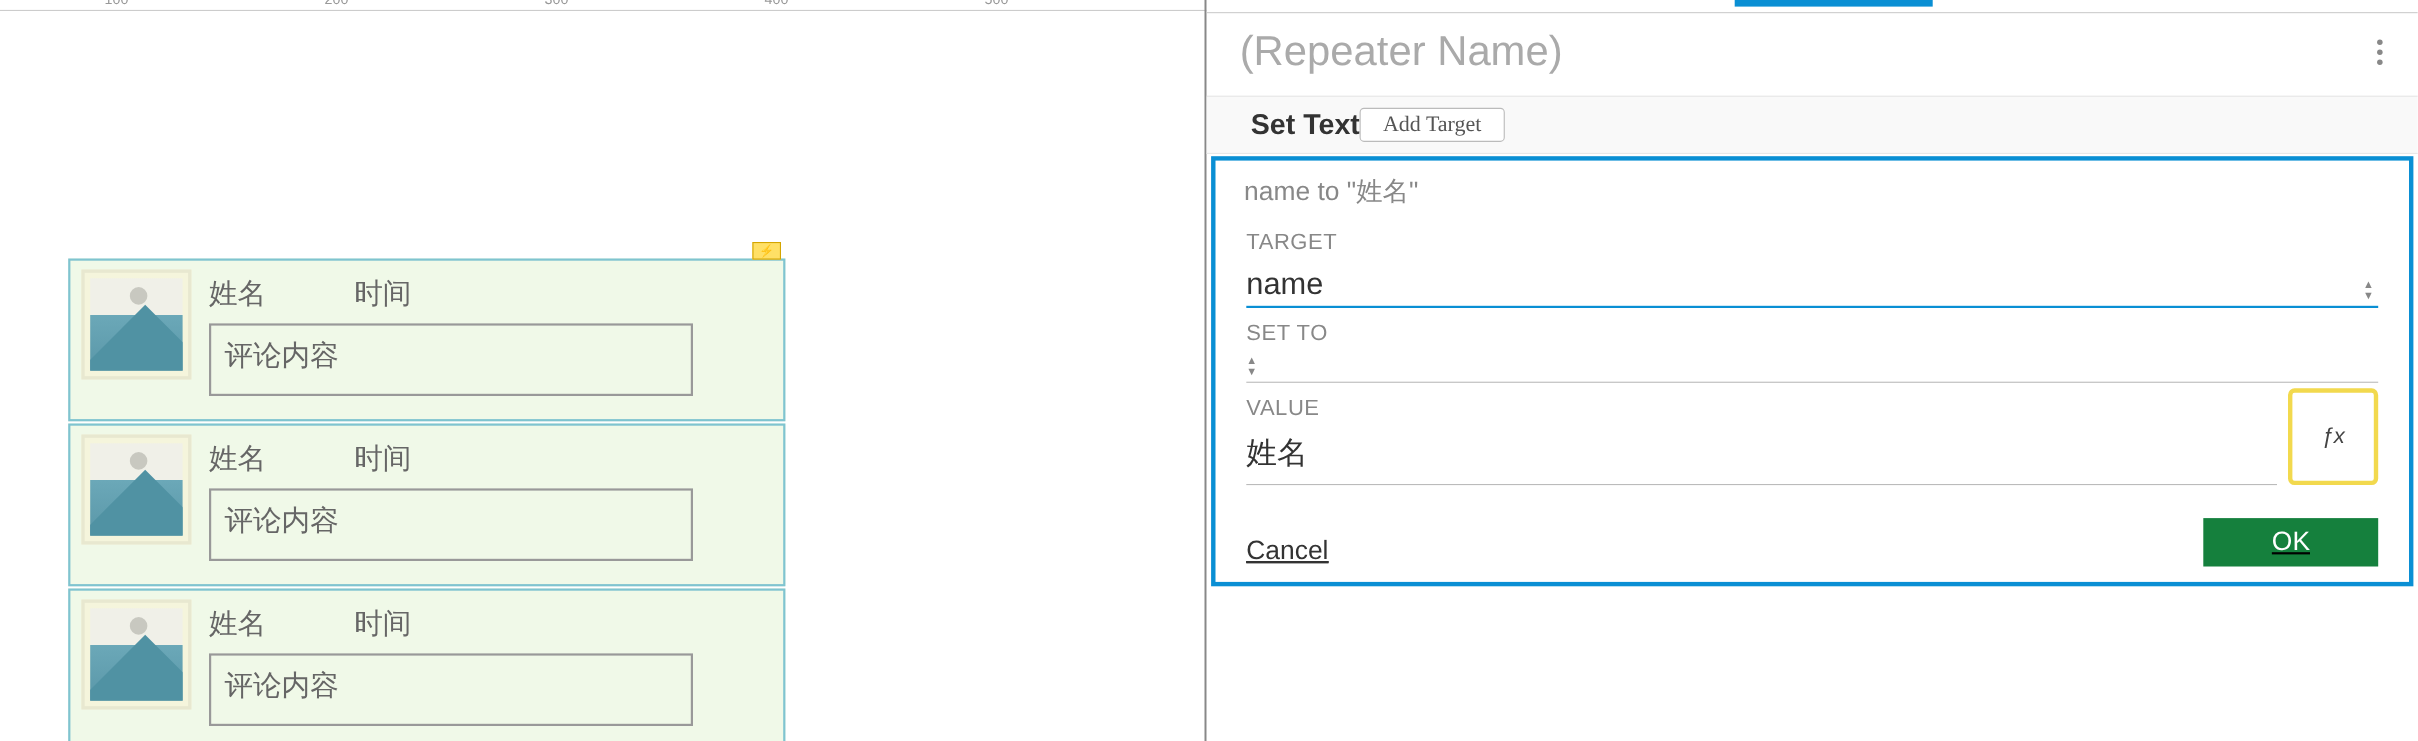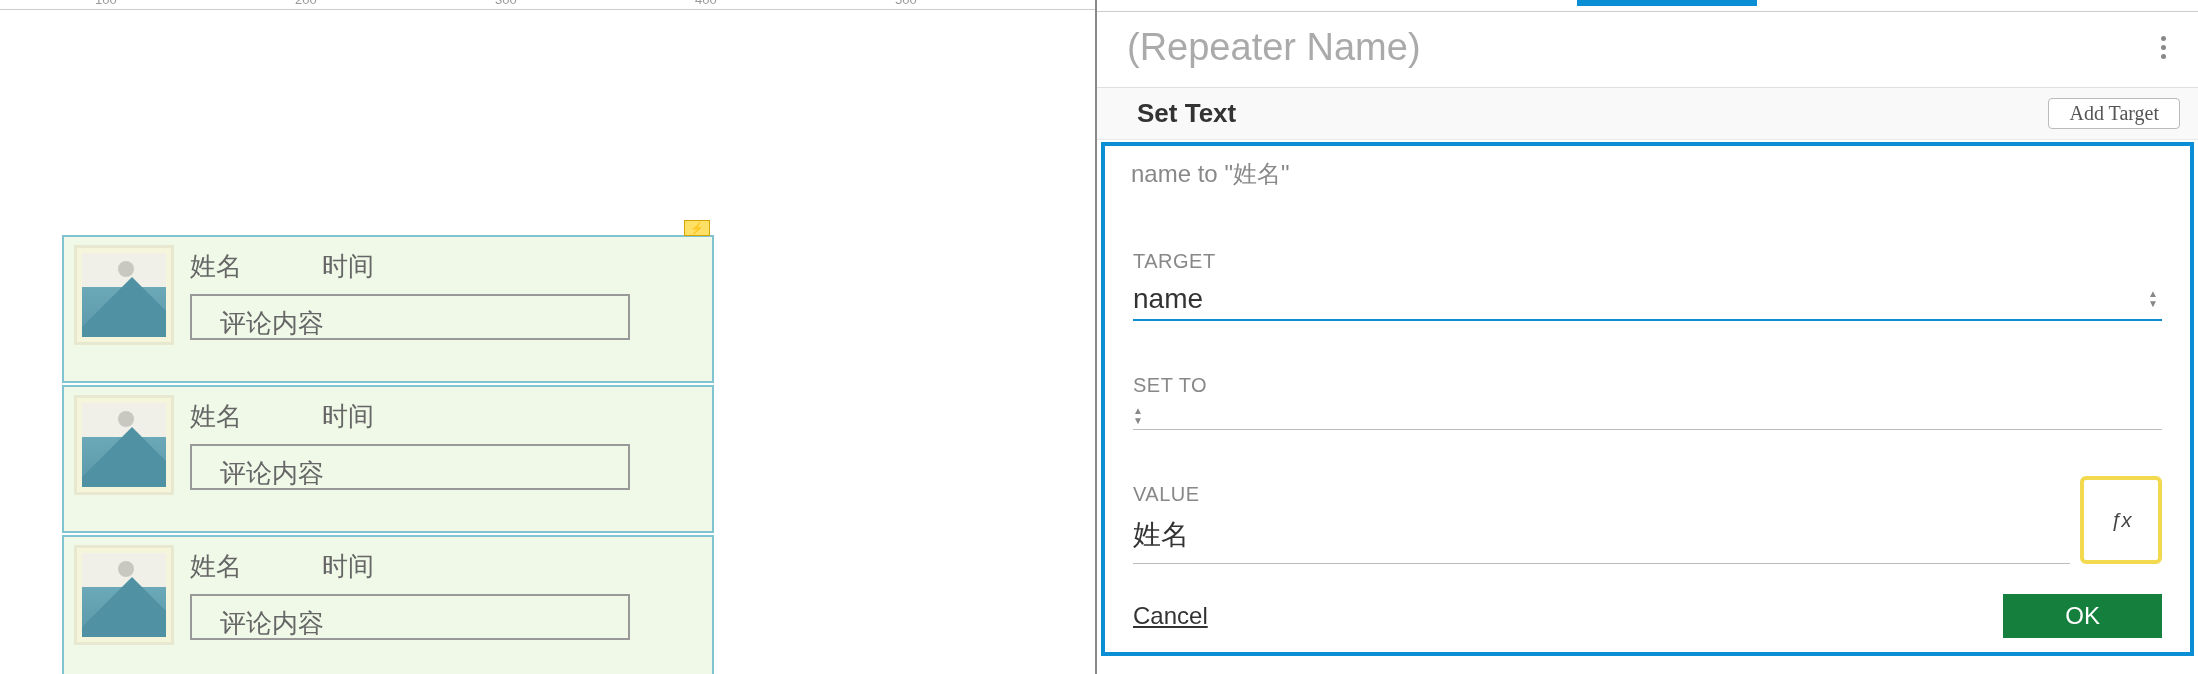--- a/index.html
+++ b/index.html
@@ -127,23 +127,23 @@
       display: flex;
       gap: 80px;
       padding: 4px 0 10px 0;
     }
     .row-label {
       font-size: 26px;
       color: #666;
     }
     .comment-box {
       width: 440px;
-      height: 46px;
+      height: 66px;
       border: 2px solid #999;
-      padding: 10px 28px;
+      padding: 10px 12px;
       font-size: 26px;
       color: #666;
       background: transparent;
     }
     
     
     .divider {
       position: absolute;
       left: 1095px;
       top: 0;
@@ -214,21 +214,21 @@
       margin-right: 10px;
     }
     .event-title {
       font-size: 30px;
       font-weight: 700;
       color: #111;
     }
     
     .action-bar {
       display: flex;
-      justify-content: space-between;
+      justify-content: flex-start;
       align-items: center;
       padding: 10px 18px 10px 40px;
       background: #f9f9f9;
       border-bottom: 1px solid #e8e8e8;
     }
     .action-label {
       font-size: 26px;
       font-weight: 600;
       color: #333;
     }
@@ -255,25 +255,24 @@
       border-bottom: 1px solid transparent;
     }
     .field-group {
       padding: 6px 28px;
     }
     .field-label {
       font-size: 20px;
       color: #888;
       letter-spacing: 0.5px;
       margin-bottom: 6px;
-      margin-top: 41px;
     }
     .field-input-row {
       display: flex;
-      align-items: center;
+      align-items: flex-end;
       border-bottom: 2px solid #0a8fd4;
       padding: 4px 0;
       gap: 16px;
     }
     .field-input-row.plain {
       border-bottom: 1px solid #bbb;
     }
     .field-value {
       flex: 1;
       font-size: 28px;
@@ -316,22 +315,23 @@
       justify-content: center;
       font-style: italic;
       font-size: 20px;
       color: #444;
       cursor: pointer;
       margin-top: -36px;
     }
     .button-row {
       display: flex;
       justify-content: space-between;
-      align-items: center;
+      align-items: flex-end;
       padding: 24px 28px 14px 28px;
+      text-decoration: underline;
     }
     .cancel-link {
       font-size: 24px;
       color: #333;
       text-decoration: underline;
       cursor: pointer;
     }
     .ok-button {
       background: #15803d;
       color: #fff;

